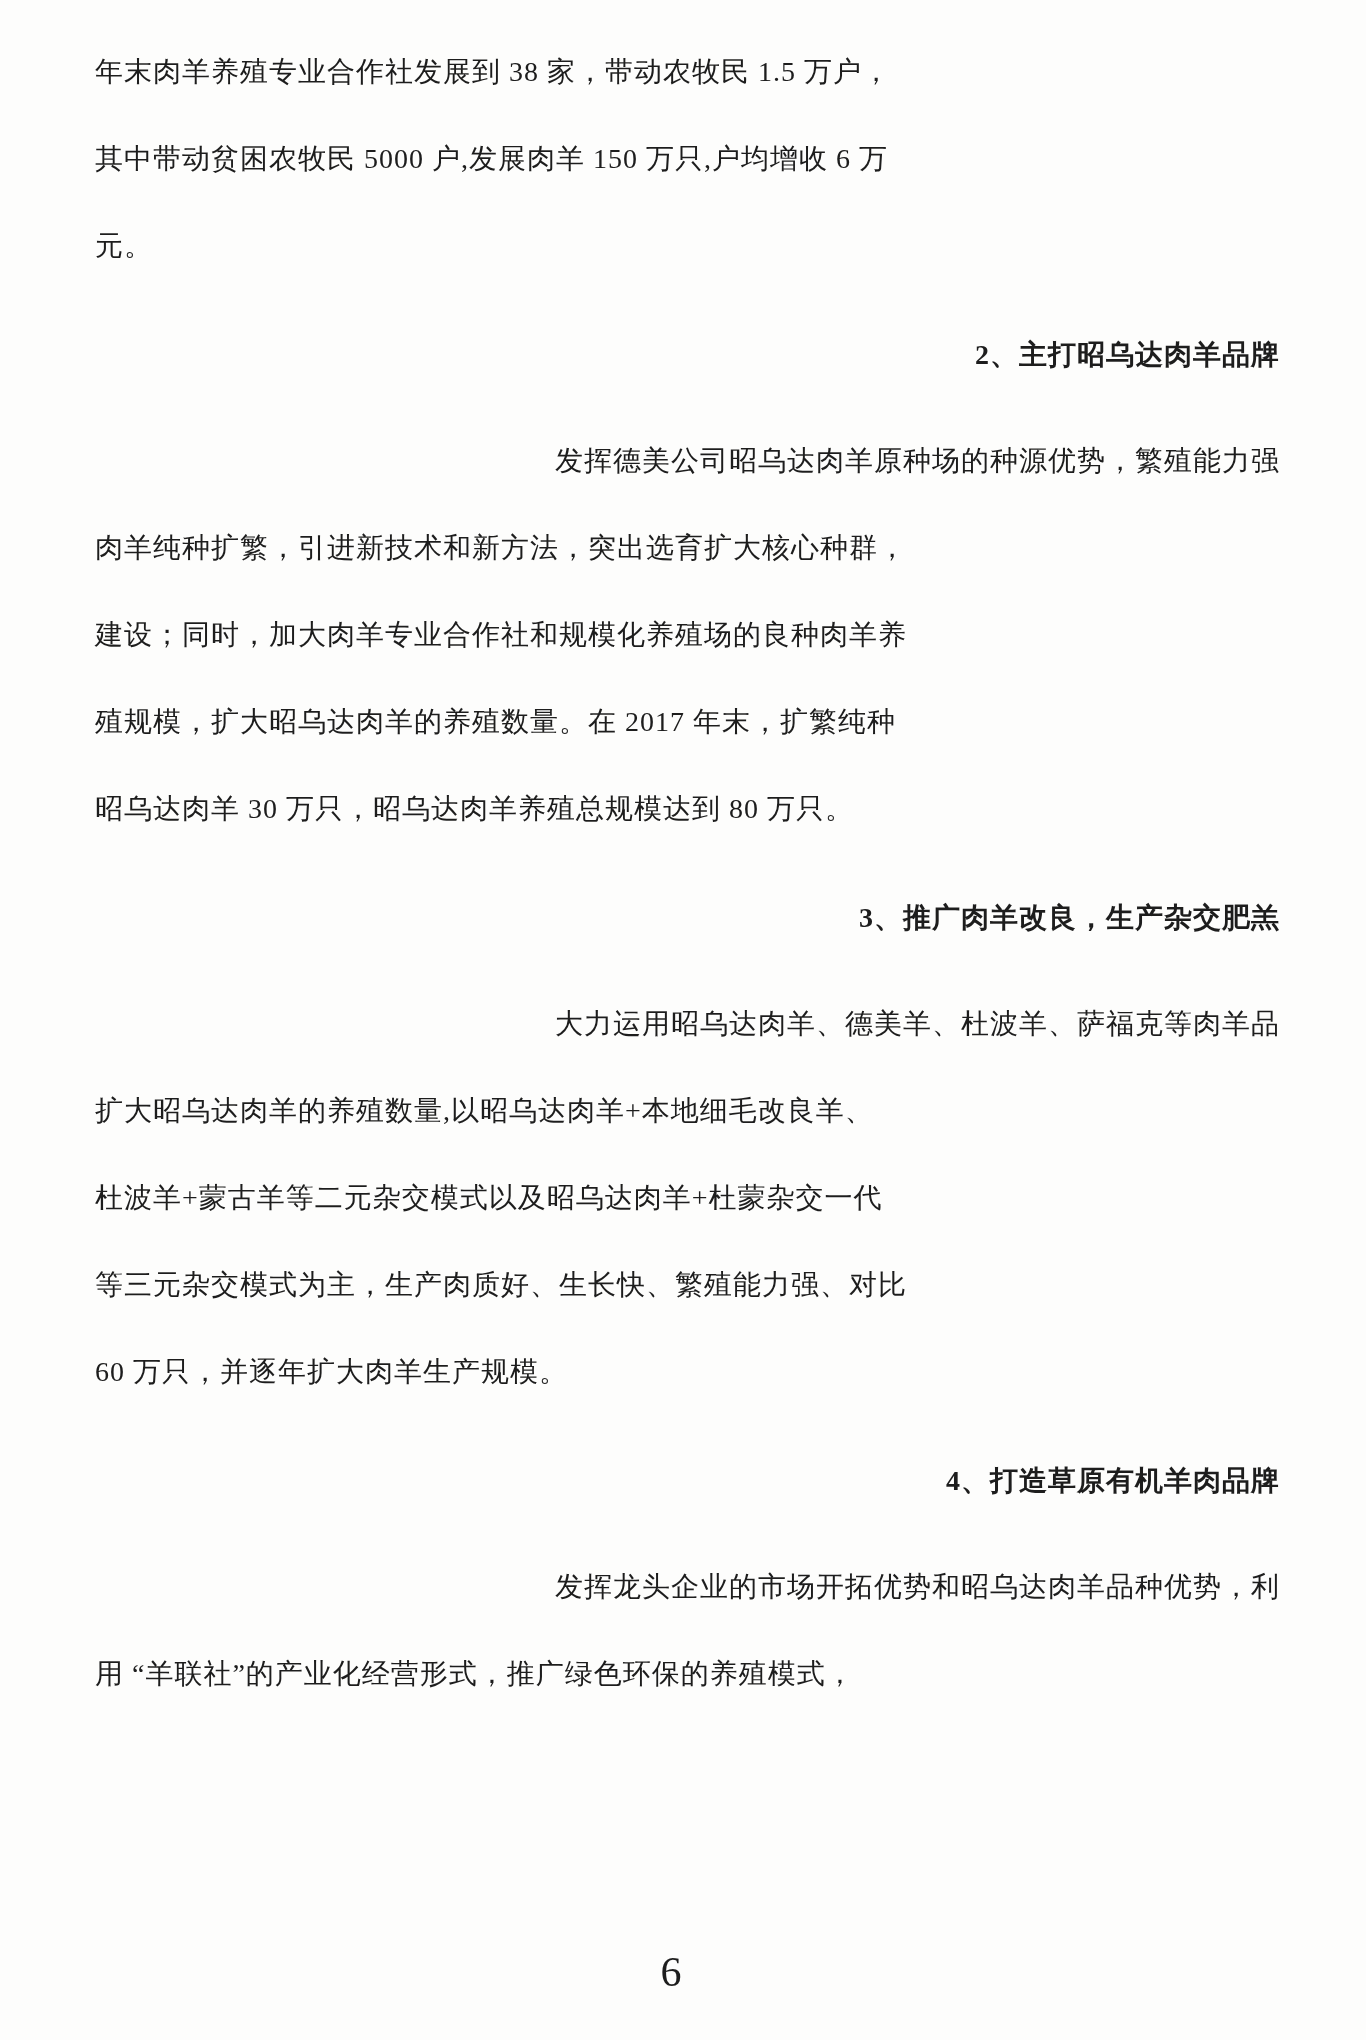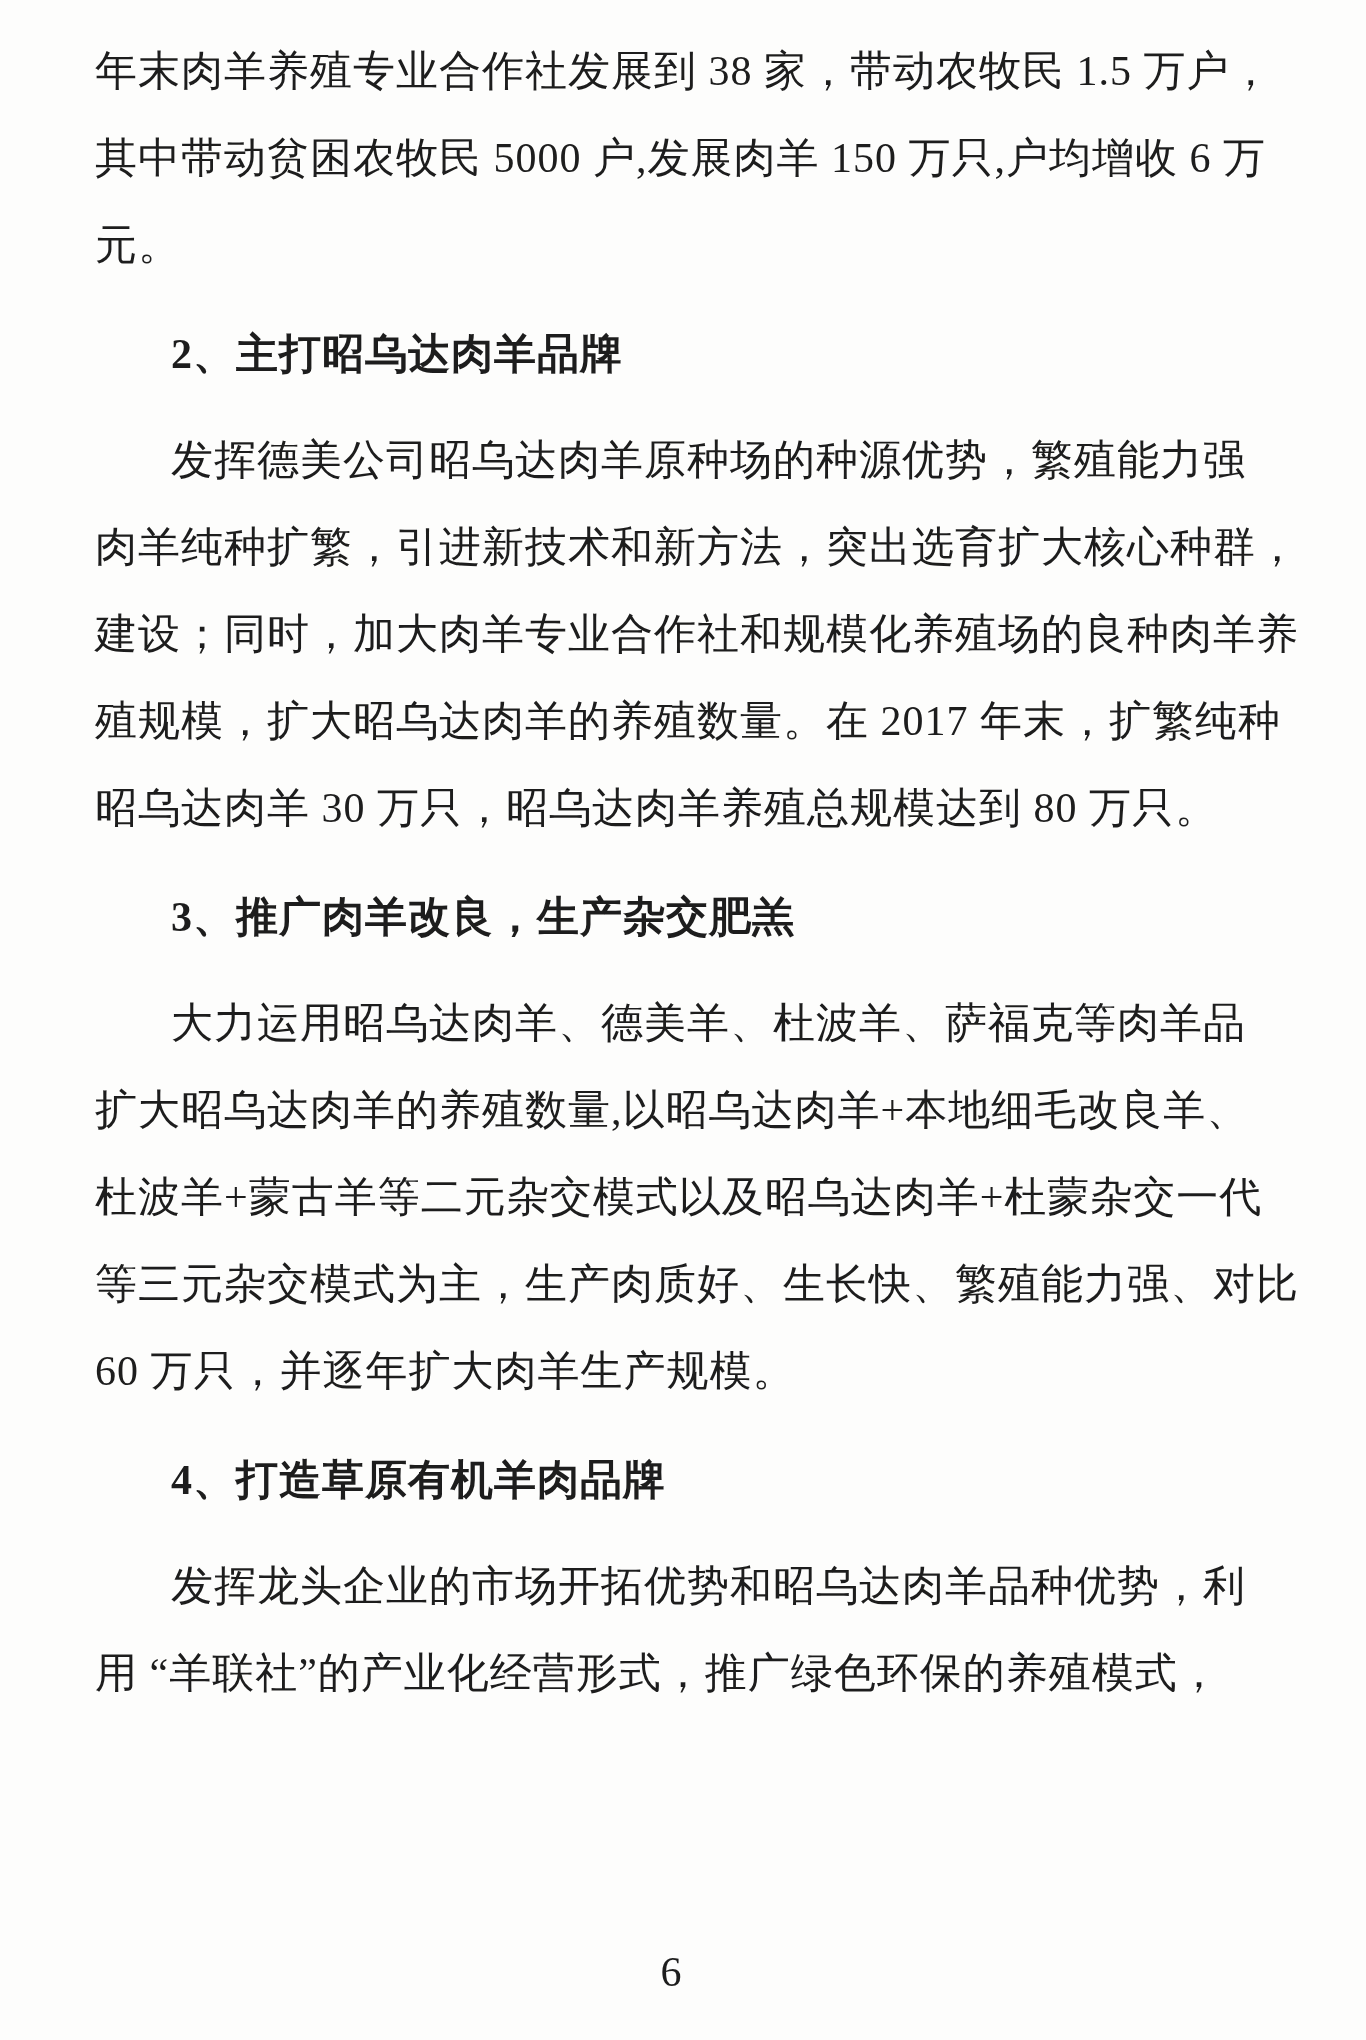--- a/index.html
+++ b/index.html
@@ -15,25 +15,25 @@
   }
   .textblock {
     position: absolute;
     left: 95px;
     top: 28px;
     width: 1185px;
   }
   .line {
     height: 87px;
     line-height: 87px;
-    font-size: 42px;
+    font-size: 28px;
     white-space: nowrap;
     letter-spacing: 1px;
   }
-  .indent { padding-left: 76px; }
+  .indent { padding-left: 76px; text-align: right; }
   .heading {
     font-weight: bold;
     margin-top: 22px;
   }
   .para-start { margin-top: 19px; }
   .page-number {
     position: absolute;
     left: 0;
     right: 24px;
     top: 1942px;

